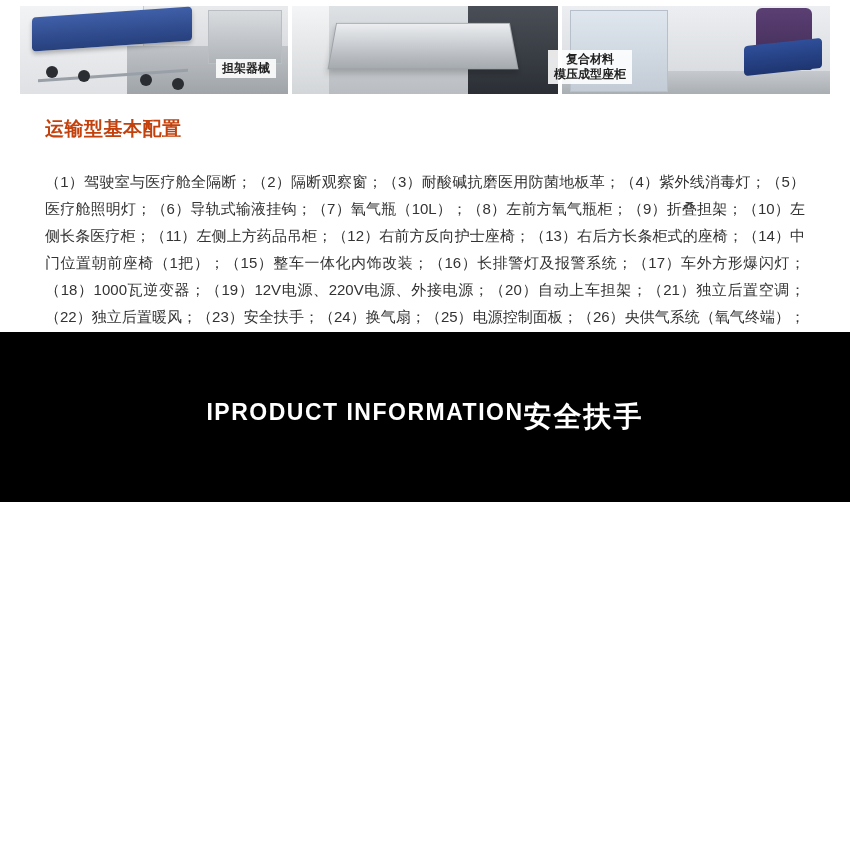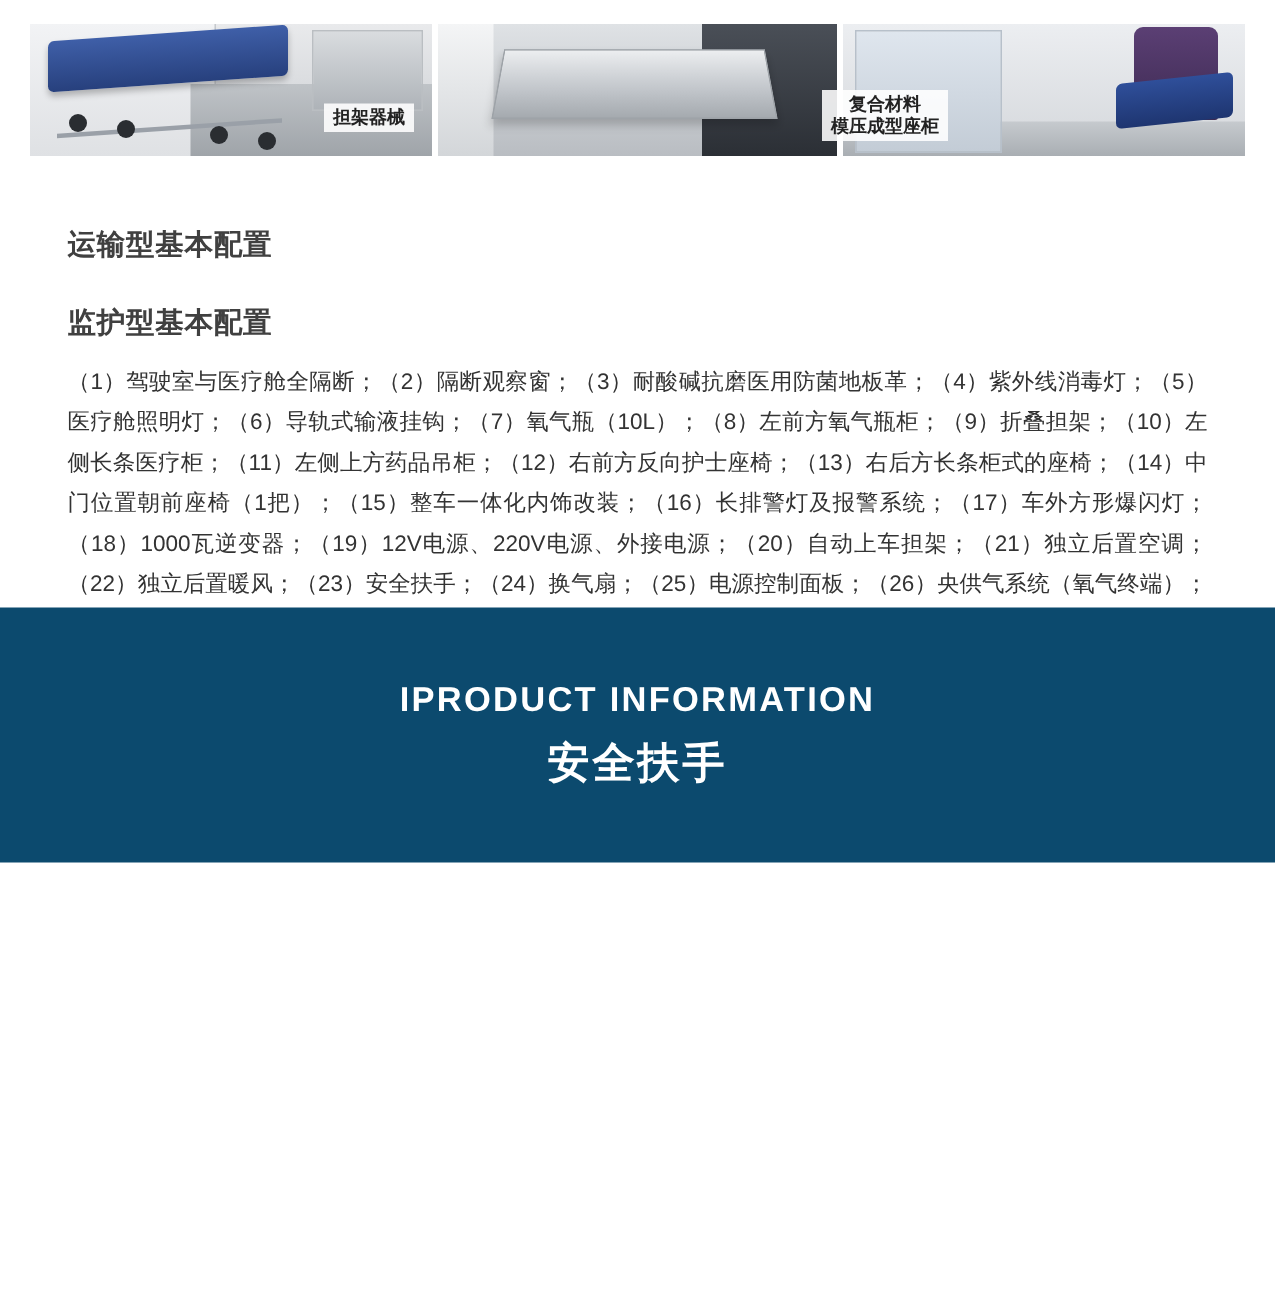--- a/index.html
+++ b/index.html
@@ -18,21 +18,21 @@
 
   .page {
     width: 850px;
     position: relative;
   }
 
   
   .photo-strip {
     display: flex;
     width: 810px;
-    margin: 16px auto;
+    margin: 6px auto;
     height: 88px;
     gap: 4px;
     padding-top: 0;
     position: relative;
     overflow: hidden;
   }
   .photo {
     position: relative;
     overflow: hidden;
     background: #cfd2d6;
@@ -152,22 +152,22 @@
   }
   .note {
     font-size: 14px;
     color: #444;
     margin: 0 0 20px 0;
     line-height: 20px;
   }
   h2.section-title {
     font-size: 19px;
     font-weight: bold;
-    color: #404040;
-    margin: 15px 0 12px 0;
+    color: #c2410c;
+    margin: 0 0 12px 0;
     line-height: 26px;
     letter-spacing: .5px;
   }
   .section {
     margin-bottom: 26px;
   }
   .section p.para {
     font-size: 15px;
     line-height: 27px;
     color: #333;
@@ -176,24 +176,24 @@
   }
   .section.spacer-sm { margin-bottom: 22px; }
 
   
   .footer-banner {
     position: absolute;
     left: 0;
     bottom: 0;
     width: 850px;
     height: 170px;
-    background: #0c4a6e;
+    background: #000000;
     color: #ffffff;
     display: flex;
-    flex-direction: column;
+    flex-direction: row;
     align-items: center;
     justify-content: center;
   }
   .footer-en {
     font-size: 23px;
     letter-spacing: 1.5px;
     font-weight: bold;
     margin-bottom: 10px;
   }
   .footer-cn {
@@ -243,21 +243,20 @@
   </div>
 
   <div class="body-wrap">
 
 
     <div class="section">
       <h2 class="section-title">运输型基本配置</h2>
     </div>
 
     <div class="section">
-      <h2 class="section-title">监护型基本配置</h2>
       <p class="para">（1）驾驶室与医疗舱全隔断；（2）隔断观察窗；（3）耐酸碱抗磨医用防菌地板革；（4）紫外线消毒灯；（5）医疗舱照明灯；（6）导轨式输液挂钩；（7）氧气瓶（10L）；（8）左前方氧气瓶柜；（9）折叠担架；（10）左侧长条医疗柜；（11）左侧上方药品吊柜；（12）右前方反向护士座椅；（13）右后方长条柜式的座椅；（14）中门位置朝前座椅（1把）；（15）整车一体化内饰改装；（16）长排警灯及报警系统；（17）车外方形爆闪灯；（18）1000瓦逆变器；（19）12V电源、220V电源、外接电源；（20）自动上车担架；（21）独立后置空调；（22）独立后置暖风；（23）安全扶手；（24）换气扇；（25）电源控制面板；（26）央供气系统（氧气终端）；（27）1KG灭火器；（28）整车救护标识；（29）安全锤；（30）不锈钢垃圾桶；（31）上车尾板</p>
     </div>
 
     <div class="section spacer-sm">
       <h2 class="section-title">选装配置</h2>
       <p class="para">（1）车顶四周安装爆闪灯；（2）油漆喷制装饰彩条；（3）玻璃窗贴膜；（4）可视倒车雷达系统及导航仪（5）电动吸引器；（6）车身两侧盲窗；（7）玻璃钢一体内饰；（8）铝地板；（9）智能化自动汇流排；（10）担架平台；（11）铲式担架</p>
     </div>
 
   </div>
 

